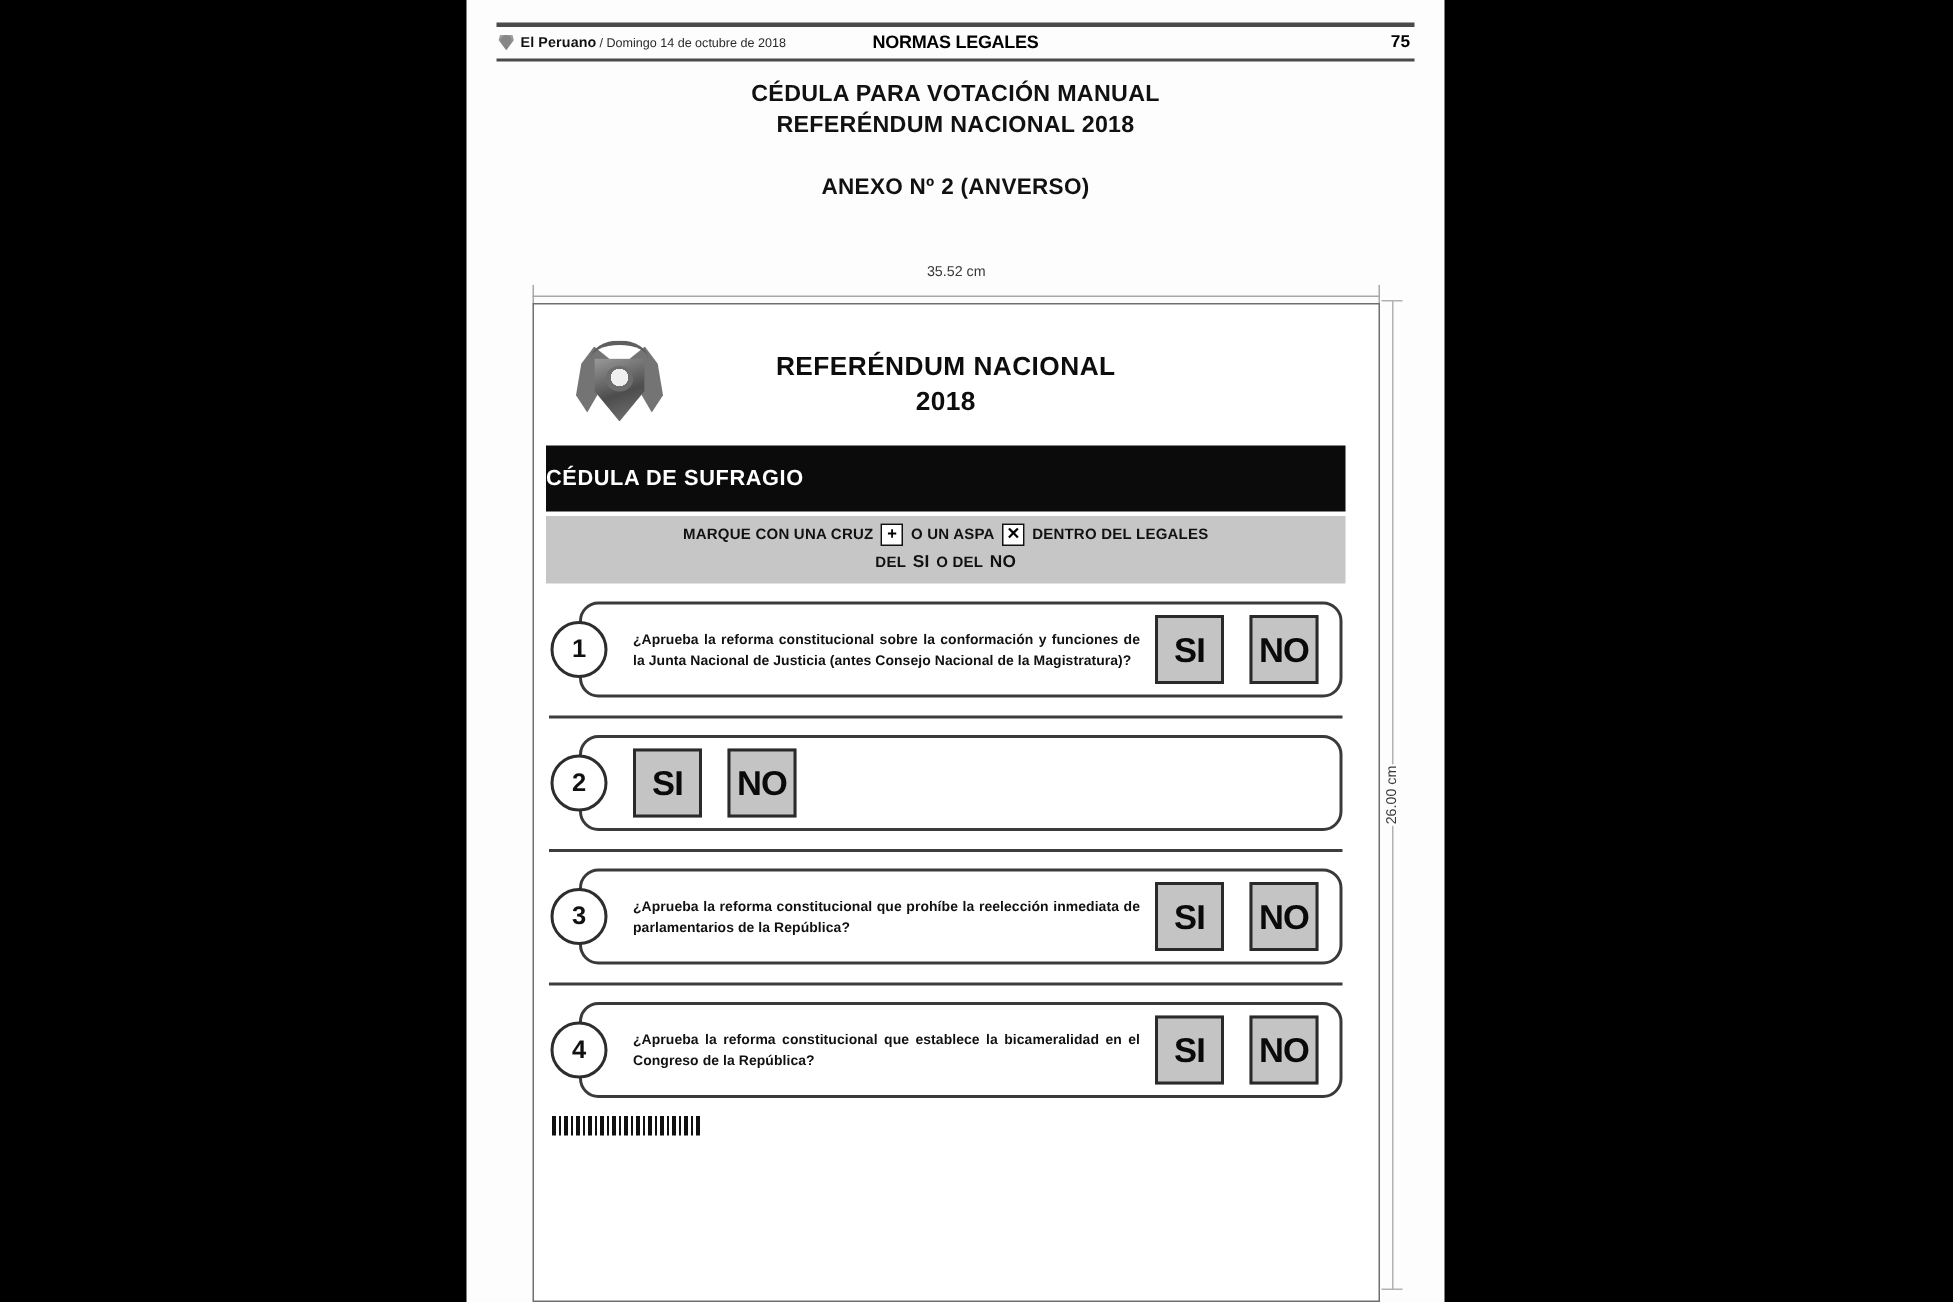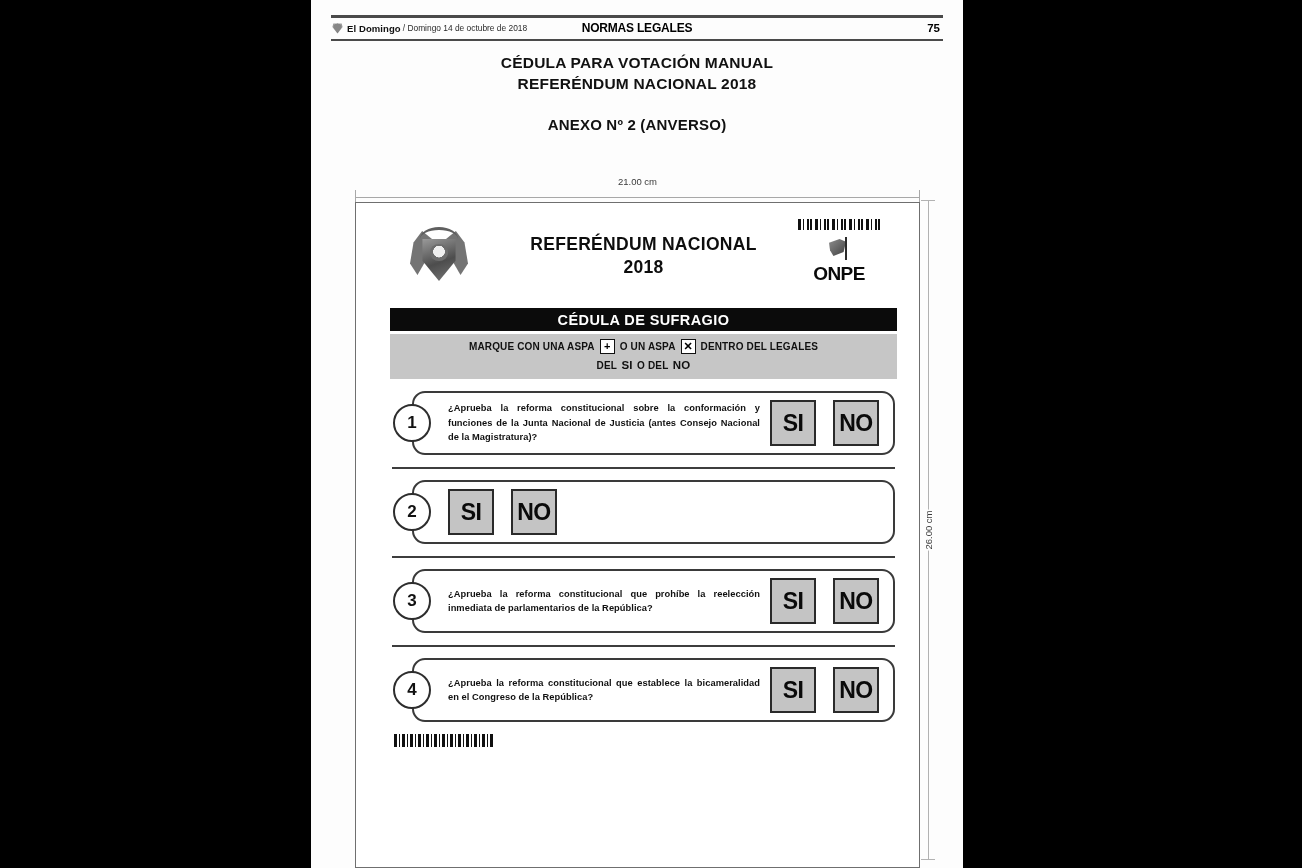--- a/index.html
+++ b/index.html
@@ -88,21 +88,21 @@
     font-size: 9.5px; color: #3a3a3a; white-space: nowrap;
     background: #fdfdfd; padding: 3px 1px;
   }
 
   
   #ballot {
     position: absolute; left: 44px; top: 202px; width: 565px; height: 666px;
     background: #fff; border: 1.6px solid #6f6f6f;
     overflow: hidden;
   }
-  #ballot-inner { position: absolute; left: 34px; right: 22px; top: 16px; }
+  #ballot-inner { position: absolute; left: 8px; right: 22px; top: 16px; }
 
   
   .bal-head { position: relative; height: 74px; }
   .crest {
     position: absolute; left: 22px; top: 8px; width: 54px; height: 58px;
   }
   .crest .shield {
     position: absolute; left: 9px; top: 12px; width: 36px; height: 42px;
     background: linear-gradient(160deg, #9b9b9b, #4d4d4d 55%, #777);
     clip-path: polygon(4% 0, 96% 0, 96% 52%, 50% 100%, 4% 52%);
@@ -150,22 +150,22 @@
   .onpe .flagmark::after {
     content: ""; position: absolute; left: 19px; top: 1px; width: 2px; height: 23px;
     background: #2b2b2b;
   }
   .onpe .wordmark {
     font-size: 19px; font-weight: bold; color: #0a0a0a; letter-spacing: -0.6px;
   }
 
   
   .band-black {
-    margin-top: 15px; height: 23px; background: #0b0b0b;
-    display: flex; align-items: center; justify-content: center;
+    margin-top: 4px; height: 44px; background: #0b0b0b;
+    display: flex; align-items: center; 
   }
   .band-black span {
     color: #fff; font-size: 14.5px; font-weight: bold; letter-spacing: .4px;
   }
 
   
   .band-gray {
     margin-top: 3px; min-height: 42px; background: #c6c6c6;
     display: flex; flex-direction: column; align-items: center; justify-content: center;
     padding: 5px 10px;
@@ -220,39 +220,39 @@
 </head>
 <body>
 
 <div id="viewport">
   <div id="page">
 
     <div class="masthead">
       <div class="rule-top"></div>
       <div class="mh-row">
         <div class="mh-crest"></div>
-        <span class="mh-brand">El Domingo</span>
+        <span class="mh-brand">El Peruano</span>
         <span class="mh-date">
           <span>/</span>
           <span>Domingo 14 de octubre de 2018</span>
         </span>
         <div class="mh-title">NORMAS LEGALES</div>
         <div class="mh-page">75</div>
       </div>
       <div class="rule-bot"></div>
     </div>
 
     <div class="doc-title">
       <div>CÉDULA PARA VOTACIÓN MANUAL</div>
       <div>REFERÉNDUM NACIONAL 2018</div>
     </div>
     <div class="doc-subtitle">ANEXO Nº 2 (ANVERSO)</div>
 
     <div class="dim-h">
-      <div class="label">21.00 cm</div>
+      <div class="label">35.52 cm</div>
       <div class="tick-l"></div>
       <div class="line"></div>
       <div class="tick-r"></div>
     </div>
 
     <div class="dim-v">
       <div class="tick-t"></div>
       <div class="line"></div>
       <div class="tick-b"></div>
       <div class="label">26.00 cm</div>
@@ -265,34 +265,29 @@
           <div class="crest">
             <div class="crown"></div>
             <div class="wreath-l"></div>
             <div class="wreath-r"></div>
             <div class="shield"></div>
           </div>
           <div class="bal-title">
             <div>REFERÉNDUM NACIONAL</div>
             <div>2018</div>
           </div>
-          <div class="onpe">
-            <div class="mini-barcode"></div>
-            <div class="flagmark"></div>
-            <div class="wordmark">ONPE</div>
-          </div>
         </div>
 
         <div class="band-black">
           <span>CÉDULA DE SUFRAGIO</span>
         </div>
 
         <div class="band-gray">
           <div class="instr-line">
-            <span class="instr-txt">MARQUE CON UNA ASPA</span>
+            <span class="instr-txt">MARQUE CON UNA CRUZ</span>
             <span class="mark-box">+</span>
             <span class="instr-txt">O UN ASPA</span>
             <span class="mark-box">✕</span>
             <span class="instr-txt">DENTRO DEL LEGALES</span>
           </div>
           <div class="instr-line instr-line2">
             <span class="instr-txt">DEL</span>&nbsp;
             <span class="instr-txt big">SI</span>&nbsp;
             <span class="instr-txt">O DEL</span>&nbsp;
             <span class="instr-txt big">NO</span>

